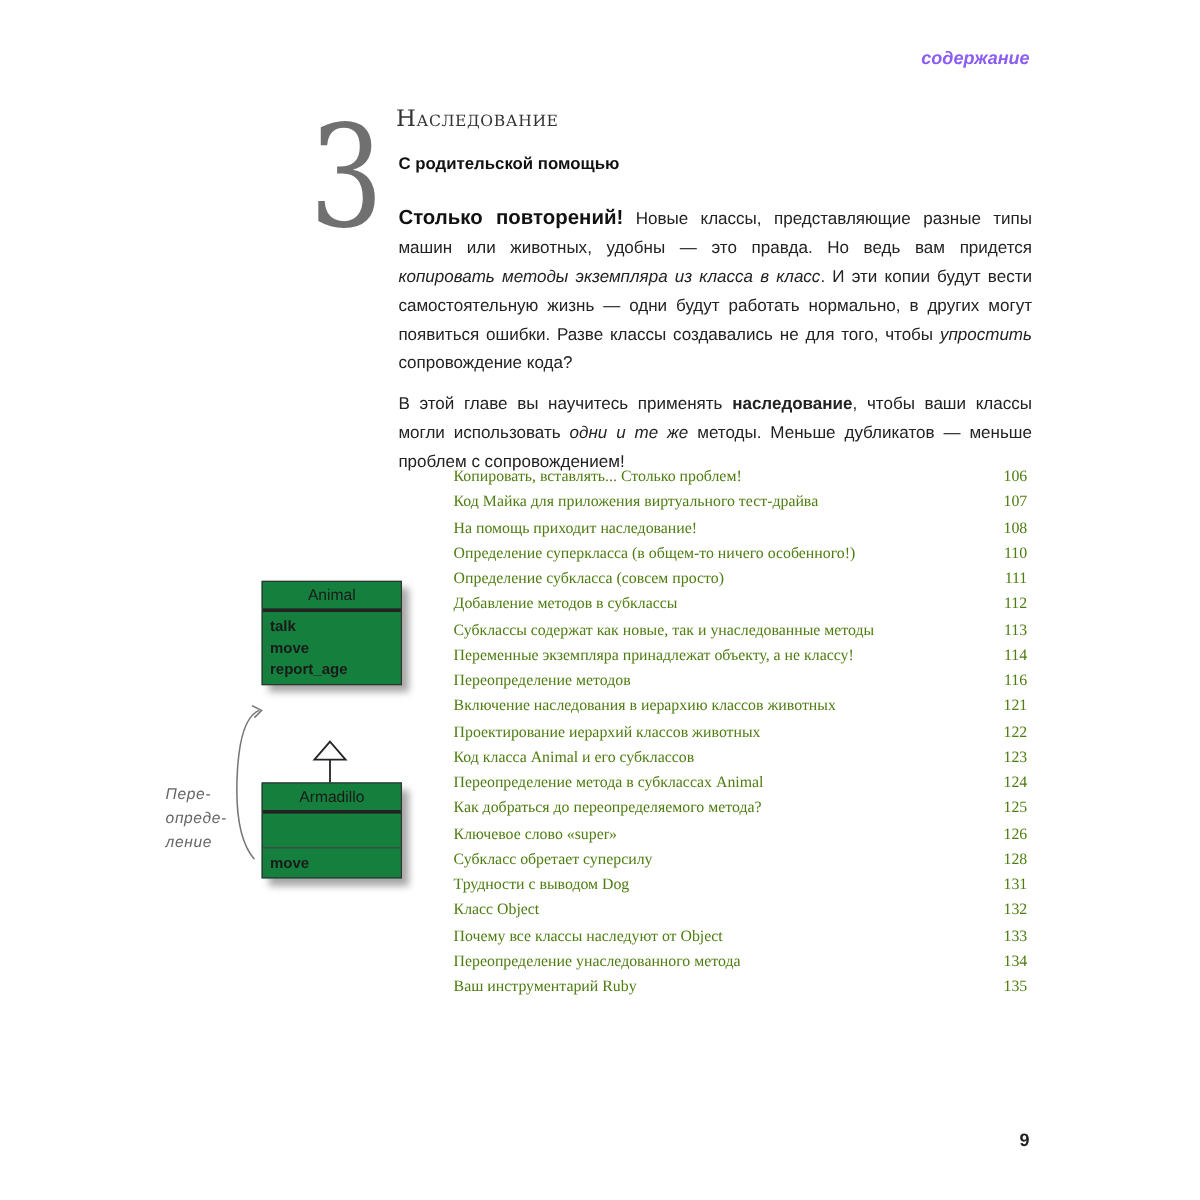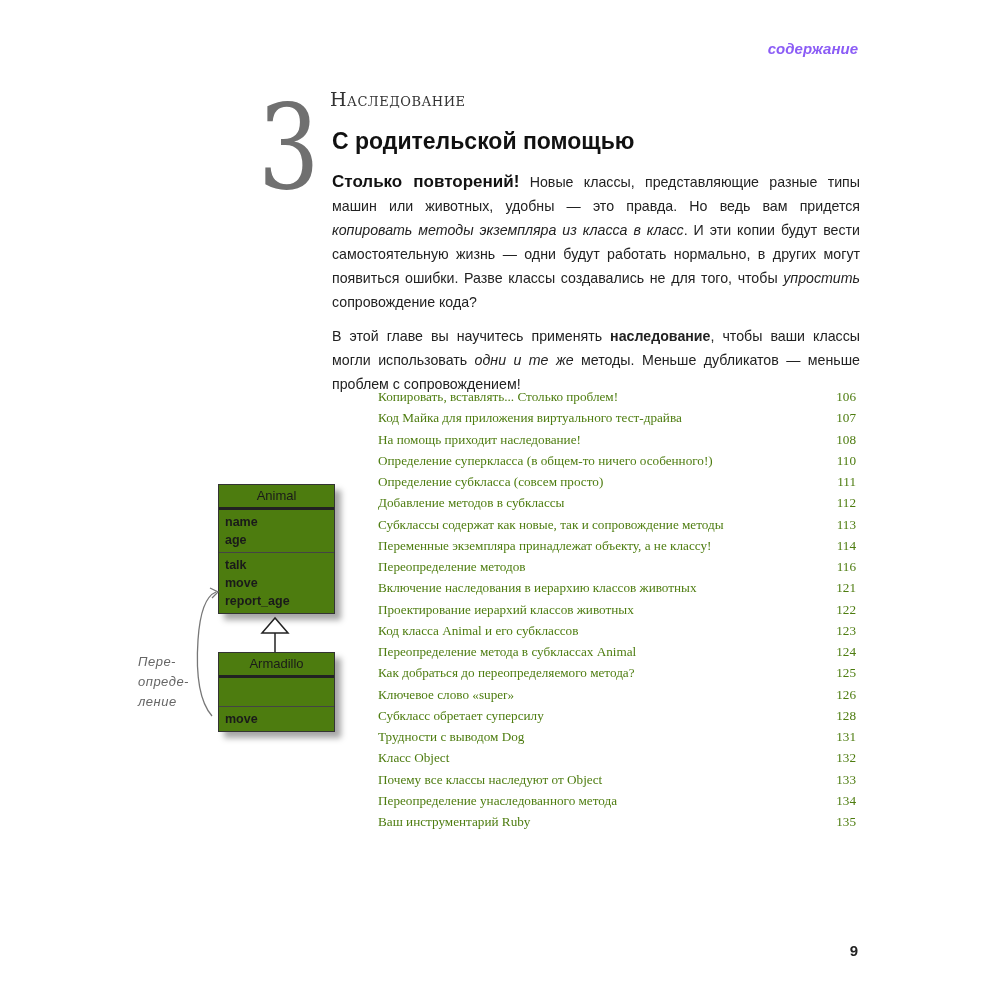--- a/index.html
+++ b/index.html
@@ -1,33 +1,33 @@
 <!DOCTYPE html>
 <html><head>
   <meta charset="utf-8">
   <style>
     html, body { margin: 0; padding: 0; background: #ffffff; }
     body { width: 1000px; height: 1000px; position: relative; overflow: hidden; color: #1a1a1a; }
     .running-head { position: absolute; top: 40px; right: 142px; font-family: "Liberation Sans", sans-serif; font-style: italic; font-weight: bold; font-size: 15px; color: #8b5cf6; }
     .chapter-num { position: absolute; left: 258px; top: 88px; font-family: "DejaVu Serif", serif; font-size: 118px; color: #707070; line-height: 1; font-weight: normal; transform: scaleX(0.82); transform-origin: left top; }
     .chapter-kicker { position: absolute; left: 330px; top: 88px; font-family: "DejaVu Serif", serif; font-size: 19px; color: #333; letter-spacing: 0.5px; font-variant: small-caps; }
-    .chapter-title { position: absolute; left: 332px; top: 128px; font-family: "Liberation Sans", sans-serif; font-weight: bold; font-size: 23px; color: #111; }
+    .chapter-title { position: absolute; left: 332px; top: 128px; font-family: "Liberation Sans", sans-serif; font-weight: bold; font-size: 14px; color: #111; }
     .intro { position: absolute; left: 332px; top: 170px; width: 528px; font-family: "Liberation Sans", sans-serif; font-size: 14.2px; line-height: 24px; color: #222; text-align: justify; }
     .intro p { margin: 0; }
     .intro p + p { margin-top: 10px; }
     .intro .lead { font-weight: bold; font-size: 17px; color: #111; }
     .intro b { font-weight: bold; }
     .intro i { font-style: italic; }
 
     .toc { position: absolute; left: 378px; top: 386px; width: 478px; font-family: "Liberation Serif", serif; font-size: 13.2px; color: #4d7c0f; }
     .toc-row { display: flex; justify-content: space-between; height: 21.25px; line-height: 21.25px; }
     .toc-page { text-align: right; }
 
     .uml { position: absolute; font-family: "Liberation Sans", sans-serif; font-size: 13px; color: #1a1a1a; }
-    .uml-box { position: absolute; background: #4d7c0f; border: 1.5px solid #333; box-shadow: 6px 6px 6px rgba(0,0,0,0.35); }
+    .uml-box { position: absolute; background: #15803d; border: 1.5px solid #333; box-shadow: 6px 6px 6px rgba(0,0,0,0.35); }
     .uml-head { text-align: center; height: 22px; line-height: 22px; border-bottom: 3px solid #222; font-size: 13px; }
     .uml-sec { padding: 3px 6px; border-bottom: 1.2px solid #444; font-weight: bold; font-size: 12.5px; line-height: 18px; }
     .uml-sec:last-child { border-bottom: none; }
     .note { position: absolute; left: 138px; top: 652px; font-family: Liberation Sans, sans-serif; font-style: italic; font-size: 13px; line-height: 20px; color: #666; letter-spacing: 0.5px; }
     .page-number { position: absolute; right: 142px; top: 942px; font-family: "Liberation Sans", sans-serif; font-weight: bold; font-size: 15px; color: #222; }
   </style>
 </head>
 <body>
 
 <div class="running-head">содержание</div>
@@ -37,24 +37,20 @@
 <div class="chapter-title">С родительской помощью</div>
 
 <div class="intro">
   <p><span class="lead">Столько повторений!</span><span> Новые классы, представляющие разные типы машин или животных, удобны — это правда. Но ведь вам придется </span><i>копировать методы экземпляра из класса в класс</i><span>. И эти копии будут вести самостоятельную жизнь — одни будут работать нормально, в других могут появиться ошибки. Разве классы создавались не для того, чтобы </span><i>упростить</i><span> сопровождение кода?</span></p>
   <p><span>В этой главе вы научитесь применять </span><b>наследование</b><span>, чтобы ваши классы могли использовать </span><i>одни и те же</i><span> методы. Меньше дубликатов — меньше проблем с сопровождением!</span></p>
 </div>
 
 <div class="uml">
   <div class="uml-box" style="left:218px; top:484px; width:115px;">
     <div class="uml-head">Animal</div>
-    <div class="uml-sec">
-      <div>name</div>
-      <div>age</div>
-    </div>
     <div class="uml-sec">
       <div>talk</div>
       <div>move</div>
       <div>report_age</div>
     </div>
   </div>
 
   <svg style="position:absolute; left:0; top:0;" width="400" height="760">
     <polygon points="275,618 262,633 288,633" fill="#fff" stroke="#222" stroke-width="1.5"></polygon>
     <line x1="275" y1="633" x2="275" y2="652" stroke="#222" stroke-width="1.5"></line>
@@ -96,21 +92,21 @@
     </div>
     <div class="toc-row">
       <span>Определение субкласса (совсем просто)</span>
       <span class="toc-page">111</span>
     </div>
     <div class="toc-row">
       <span>Добавление методов в субклассы</span>
       <span class="toc-page">112</span>
     </div>
     <div class="toc-row">
-      <span>Субклассы содержат как новые, так и сопровождение методы</span>
+      <span>Субклассы содержат как новые, так и унаследованные методы</span>
       <span class="toc-page">113</span>
     </div>
     <div class="toc-row">
       <span>Переменные экземпляра принадлежат объекту, а не классу!</span>
       <span class="toc-page">114</span>
     </div>
     <div class="toc-row">
       <span>Переопределение методов</span>
       <span class="toc-page">116</span>
     </div>

